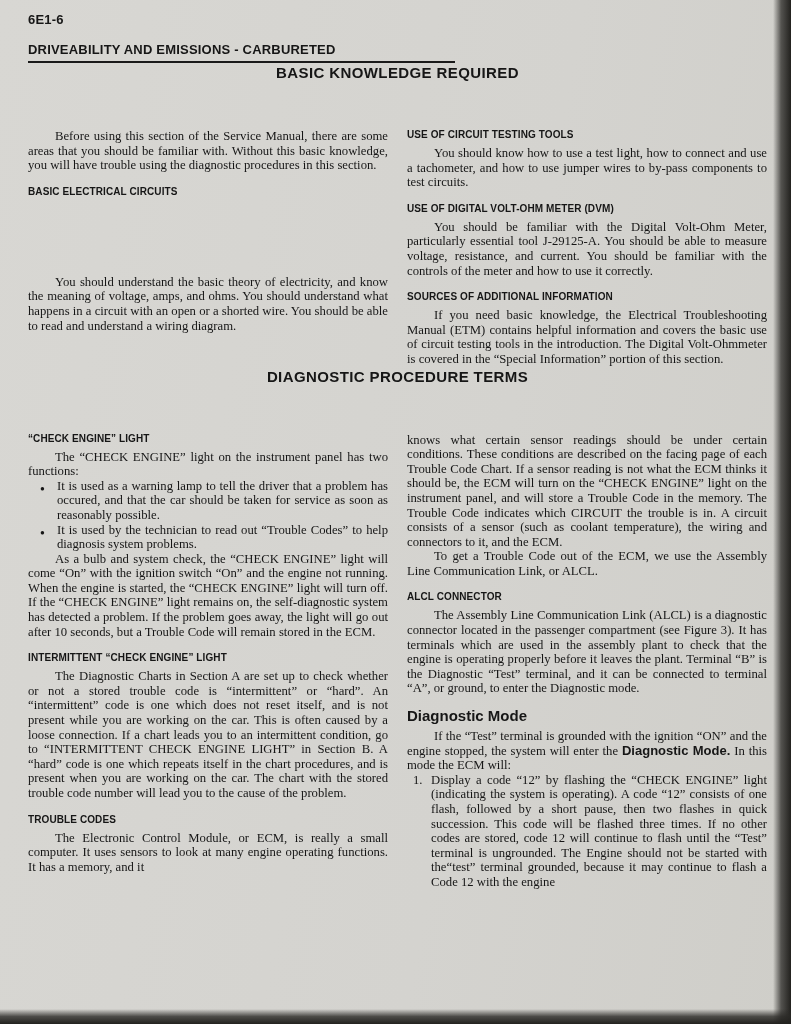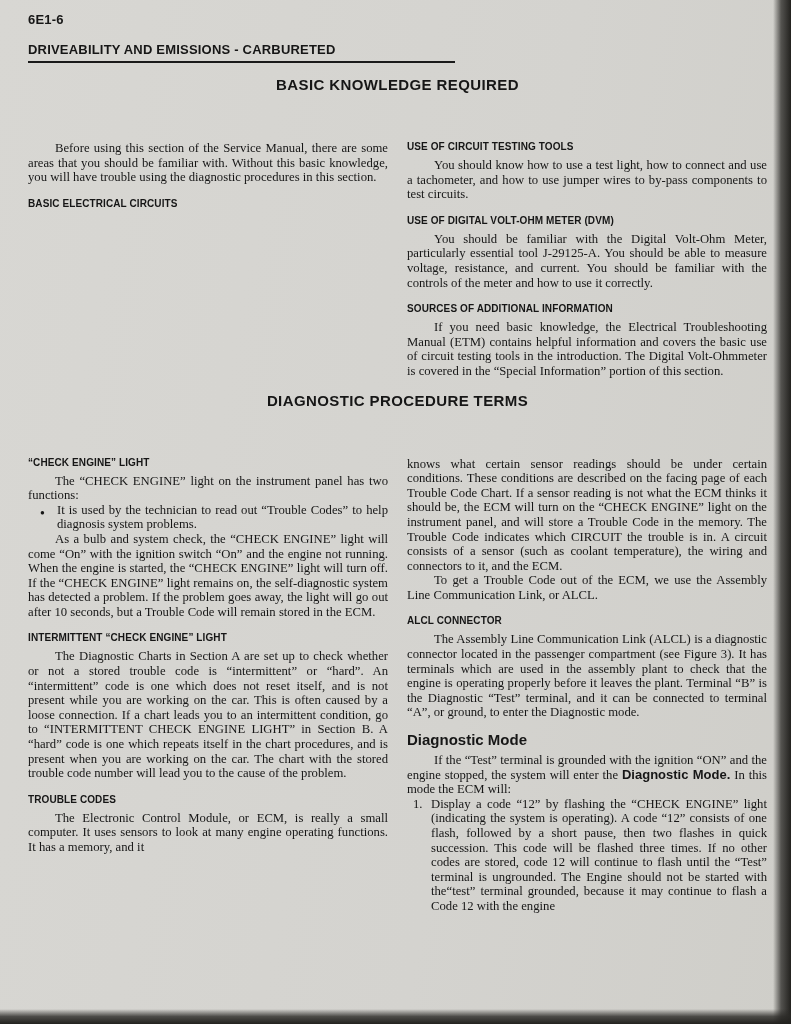--- a/index.html
+++ b/index.html
@@ -29,21 +29,21 @@
   }
   .page-header {
     display: flex; align-items: baseline; gap: 15px;
     font-family: "Liberation Sans", sans-serif;
     font-weight: bold; font-size: 13px; letter-spacing: .2px; flex-direction: column;
   }
   .header-rule { height: 2px; background: #1a1a1a; width: 427px; margin-top: 4px; }
   .section-title {
     font-family: "Liberation Sans", sans-serif;
     font-weight: bold; font-size: 15px; letter-spacing: .4px;
-    text-align: center; margin: 13px 0 8px;
+    text-align: center; margin: 1px 0 8px;
   }
   .columns { display: flex; gap: 19px; margin-top: 48px; }
   .col { flex: 1 1 0; min-width: 0; }
   .heading {
     font-family: "Liberation Sans", sans-serif;
     font-weight: bold; font-size: 10px; letter-spacing: .1px;
     margin: 13px 0 6px;
   }
   .heading.first { margin-top: 0; }
   .subheading {
@@ -74,37 +74,42 @@
   </div>
   <div class="header-rule"></div>
 
   <h1 class="section-title">BASIC KNOWLEDGE REQUIRED</h1>
 
   <div class="columns">
     <div class="col">
       <p class="para indent">Before using this section of the Service Manual, there are some areas that you should be familiar with. Without this basic knowledge, you will have trouble using the diagnostic procedures in this section.</p>
       <h2 class="heading">BASIC ELECTRICAL CIRCUITS</h2>
       <div class="figure-gap"></div>
+      <p class="para indent">You should understand the basic theory of electricity, and know the meaning of voltage, amps, and ohms. You should understand what happens in a circuit with an open or a shorted wire. You should be able to read and understand a wiring diagram.</p>
     </div>
     <div class="col">
       <h2 class="heading first">USE OF CIRCUIT TESTING TOOLS</h2>
       <p class="para indent">You should know how to use a test light, how to connect and use a tachometer, and how to use jumper wires to by-pass components to test circuits.</p>
       <h2 class="heading">USE OF DIGITAL VOLT-OHM METER (DVM)</h2>
       <p class="para indent">You should be familiar with the Digital Volt-Ohm Meter, particularly essential tool J-29125-A. You should be able to measure voltage, resistance, and current. You should be familiar with the controls of the meter and how to use it correctly.</p>
       <h2 class="heading">SOURCES OF ADDITIONAL INFORMATION</h2>
       <p class="para indent">If you need basic knowledge, the Electrical Troubleshooting Manual (ETM) contains helpful information and covers the basic use of circuit testing tools in the introduction. The Digital Volt-Ohmmeter is covered in the “Special Information” portion of this section.</p>
     </div>
   </div>
 
   <h1 class="section-title">DIAGNOSTIC PROCEDURE TERMS</h1>
 
   <div class="columns">
     <div class="col">
       <h2 class="heading first">“CHECK ENGINE” LIGHT</h2>
       <p class="para indent">The “CHECK ENGINE” light on the instrument panel has two functions:</p>
+      <div class="bullet-item">
+        <span class="bullet-marker"></span>
+        <span class="bullet-text">It is used as a warning lamp to tell the driver that a problem has occured, and that the car should be taken for service as soon as reasonably possible.</span>
+      </div>
       <div class="bullet-item">
         <span class="bullet-marker"></span>
         <span class="bullet-text">It is used by the technician to read out “Trouble Codes” to help diagnosis system problems.</span>
       </div>
       <p class="para indent">As a bulb and system check, the “CHECK ENGINE” light will come “On” with the ignition switch “On” and the engine not running. When the engine is started, the “CHECK ENGINE” light will turn off. If the “CHECK ENGINE” light remains on, the self-diagnostic system has detected a problem. If the problem goes away, the light will go out after 10 seconds, but a Trouble Code will remain stored in the ECM.</p>
       <h2 class="heading">INTERMITTENT “CHECK ENGINE” LIGHT</h2>
       <p class="para indent">The Diagnostic Charts in Section A are set up to check whether or not a stored trouble code is “intermittent” or “hard”. An “intermittent” code is one which does not reset itself, and is not present while you are working on the car. This is often caused by a loose connection. If a chart leads you to an intermittent condition, go to “INTERMITTENT CHECK ENGINE LIGHT” in Section B. A “hard” code is one which repeats itself in the chart procedures, and is present when you are working on the car. The chart with the stored trouble code number will lead you to the cause of the problem.</p>
       <h2 class="heading">TROUBLE CODES</h2>
       <p class="para indent">The Electronic Control Module, or ECM, is really a small computer. It uses sensors to look at many engine operating functions. It has a memory, and it</p>
     </div>

